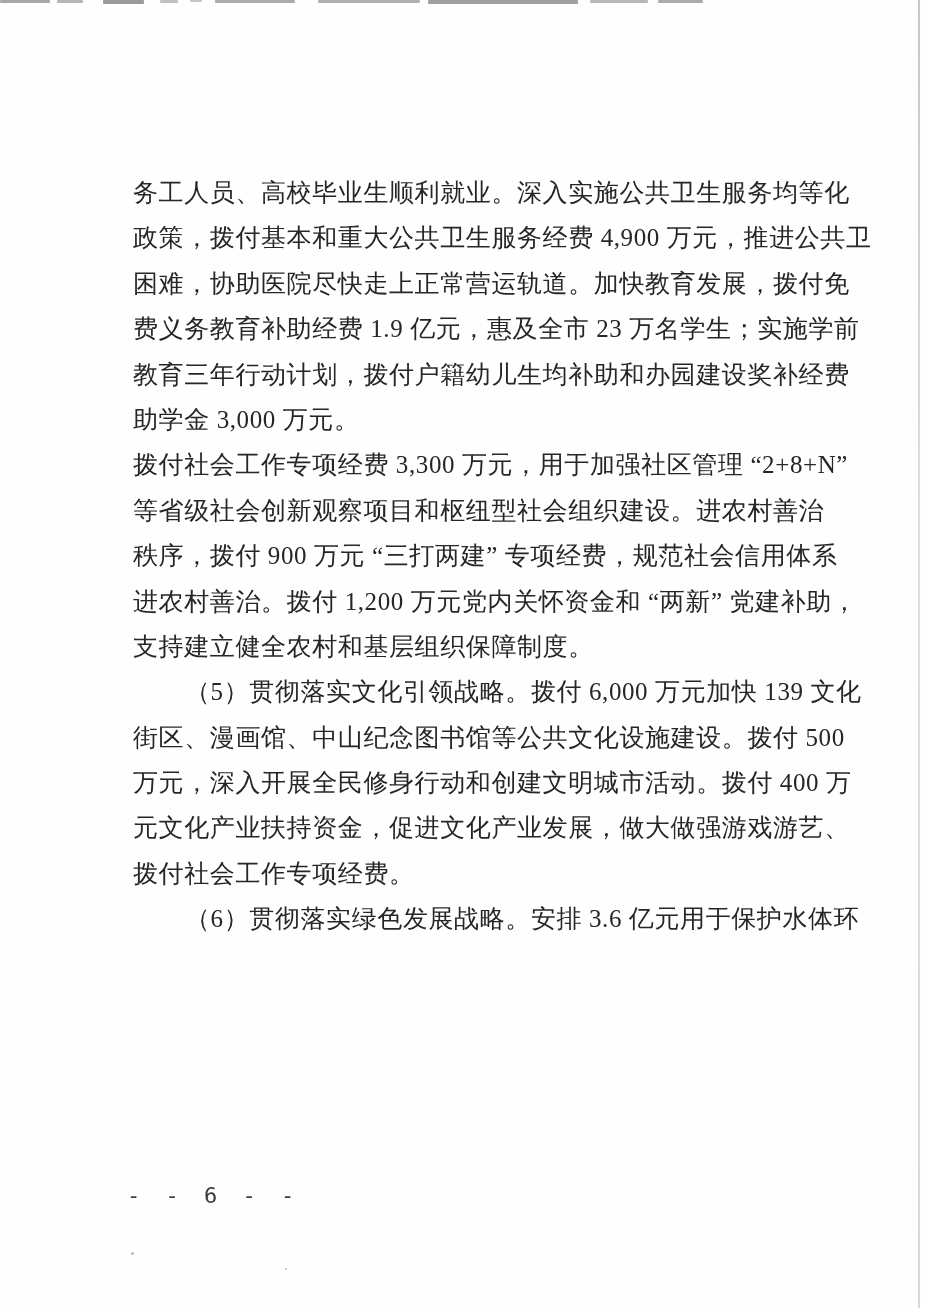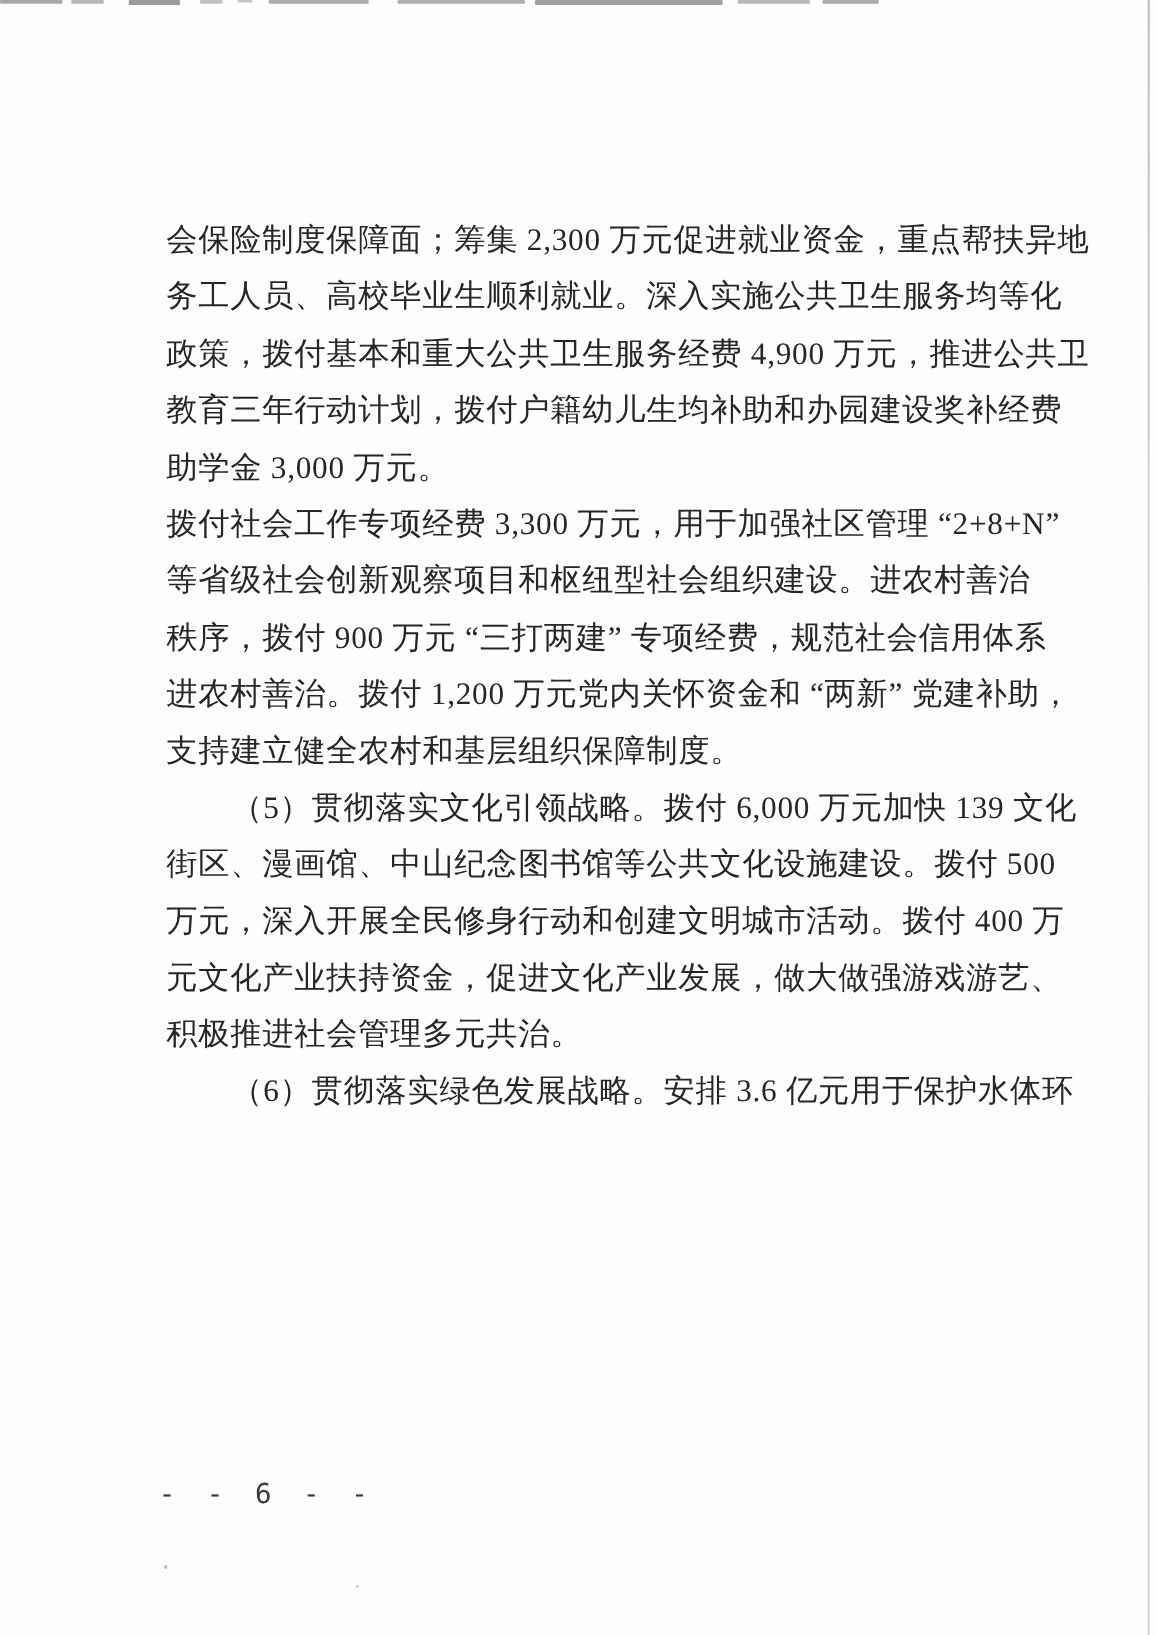--- a/index.html
+++ b/index.html
@@ -88,33 +88,34 @@
   <div class="artifact" style="left:428px;width:150px; height:4px; background:#9f9f9f;"></div>
   <div class="artifact" style="left:590px;width:58px;  height:3px; background:#b8b8b8;"></div>
   <div class="artifact" style="left:658px;width:45px;  height:3px; background:#ababab;"></div>
 
   <div class="edge-line"></div>
 
   <div class="speck" style="left:131px;top:1252px;width:3px;height:3px;"></div>
   <div class="speck" style="left:285px;top:1268px;width:2px;height:2px;"></div>
 
   <div class="text-block">
-    <div class="line">会保险制度保障面；筹集 2,300 万元促进就业资金，重点帮扶异地</div>
     <div class="line">务工人员、高校毕业生顺利就业。深入实施公共卫生服务均等化</div>
     <div class="line">政策，拨付基本和重大公共卫生服务经费 4,900 万元，推进公共卫</div>
+    <div class="line">困难，协助医院尽快走上正常营运轨道。加快教育发展，拨付免</div>
+    <div class="line">费义务教育补助经费 1.9 亿元，惠及全市 23 万名学生；实施学前</div>
     <div class="line">教育三年行动计划，拨付户籍幼儿生均补助和办园建设奖补经费</div>
     <div class="line end">助学金 3,000 万元。</div>
     <div class="line">拨付社会工作专项经费 3,300 万元，用于加强社区管理 “2+8+N”</div>
     <div class="line">等省级社会创新观察项目和枢纽型社会组织建设。进农村善治</div>
     <div class="line">秩序，拨付 900 万元 “三打两建” 专项经费，规范社会信用体系</div>
     <div class="line">进农村善治。拨付 1,200 万元党内关怀资金和 “两新” 党建补助，</div>
     <div class="line end">支持建立健全农村和基层组织保障制度。</div>
     <div class="line indent">（5）贯彻落实文化引领战略。拨付 6,000 万元加快 139 文化</div>
     <div class="line">街区、漫画馆、中山纪念图书馆等公共文化设施建设。拨付 500</div>
     <div class="line">万元，深入开展全民修身行动和创建文明城市活动。拨付 400 万</div>
     <div class="line">元文化产业扶持资金，促进文化产业发展，做大做强游戏游艺、</div>
-    <div class="line end">积极推进社会管理多元共治。</div>
+    <div class="line end">拨付社会工作专项经费。</div>
     <div class="line indent">（6）贯彻落实绿色发展战略。安排 3.6 亿元用于保护水体环</div>
   </div>
 
   <div class="page-number">- - 6 - -</div>
 
 </div>
 
 </body></html>

